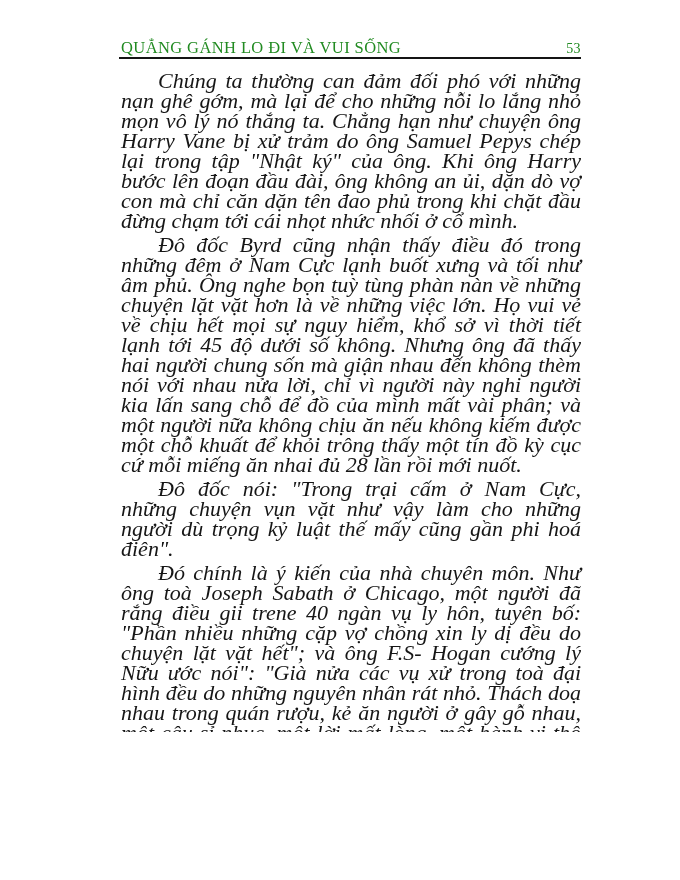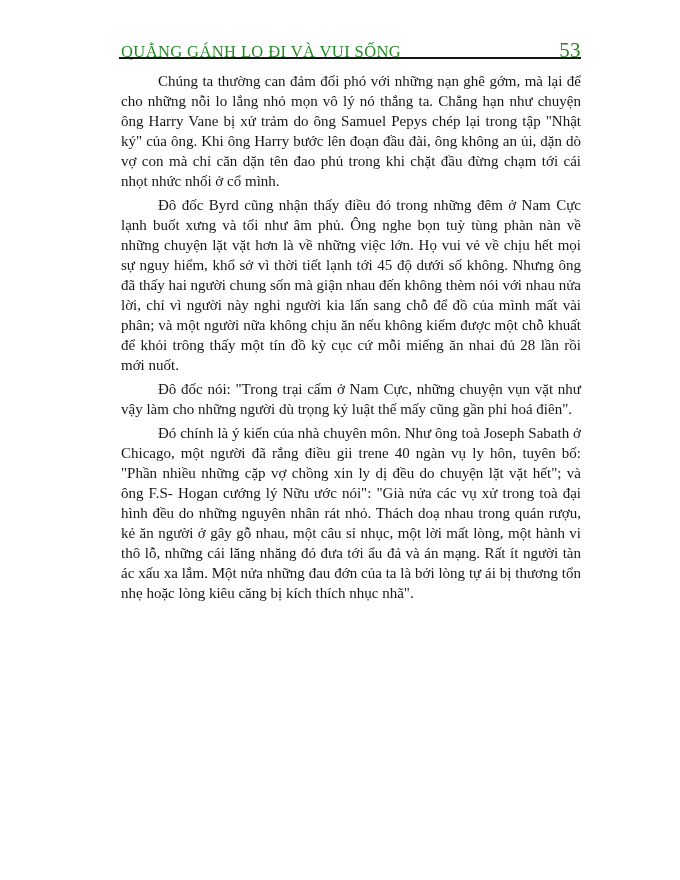--- a/index.html
+++ b/index.html
@@ -21,41 +21,42 @@
     left: 121px;
     right: 99px;
     display: flex;
     justify-content: space-between;
     align-items: baseline;
     color: #228B22;
     font-size: 16.5px;
     letter-spacing: 0.4px;
   }
   .header-title { white-space: nowrap; }
-  .header-page { font-size: 21px; }
+  .header-page { font-size: 14px; }
   .rule {
     position: absolute;
     left: 119px;
     right: 99px;
     height: 2px;
     background: #141414;
     border: 0;
     margin: 0;
   }
   .rule-top { top: 57px; }
   .rule-bottom { top: 813px; }
   .content {
     position: absolute;
     top: 71px;
     left: 121px;
     width: 460px;
     color: #161616;
-    font-size: 15px;
+    font-size: 22px;
     line-height: 20px;
     text-align: justify;
+    font-style: italic;
   }
   .content p {
     margin: 0 0 4px 0;
     text-indent: 37px;
   }
   .footer {
     position: absolute;
     top: 820px;
     left: 121px;
     right: 99px;

